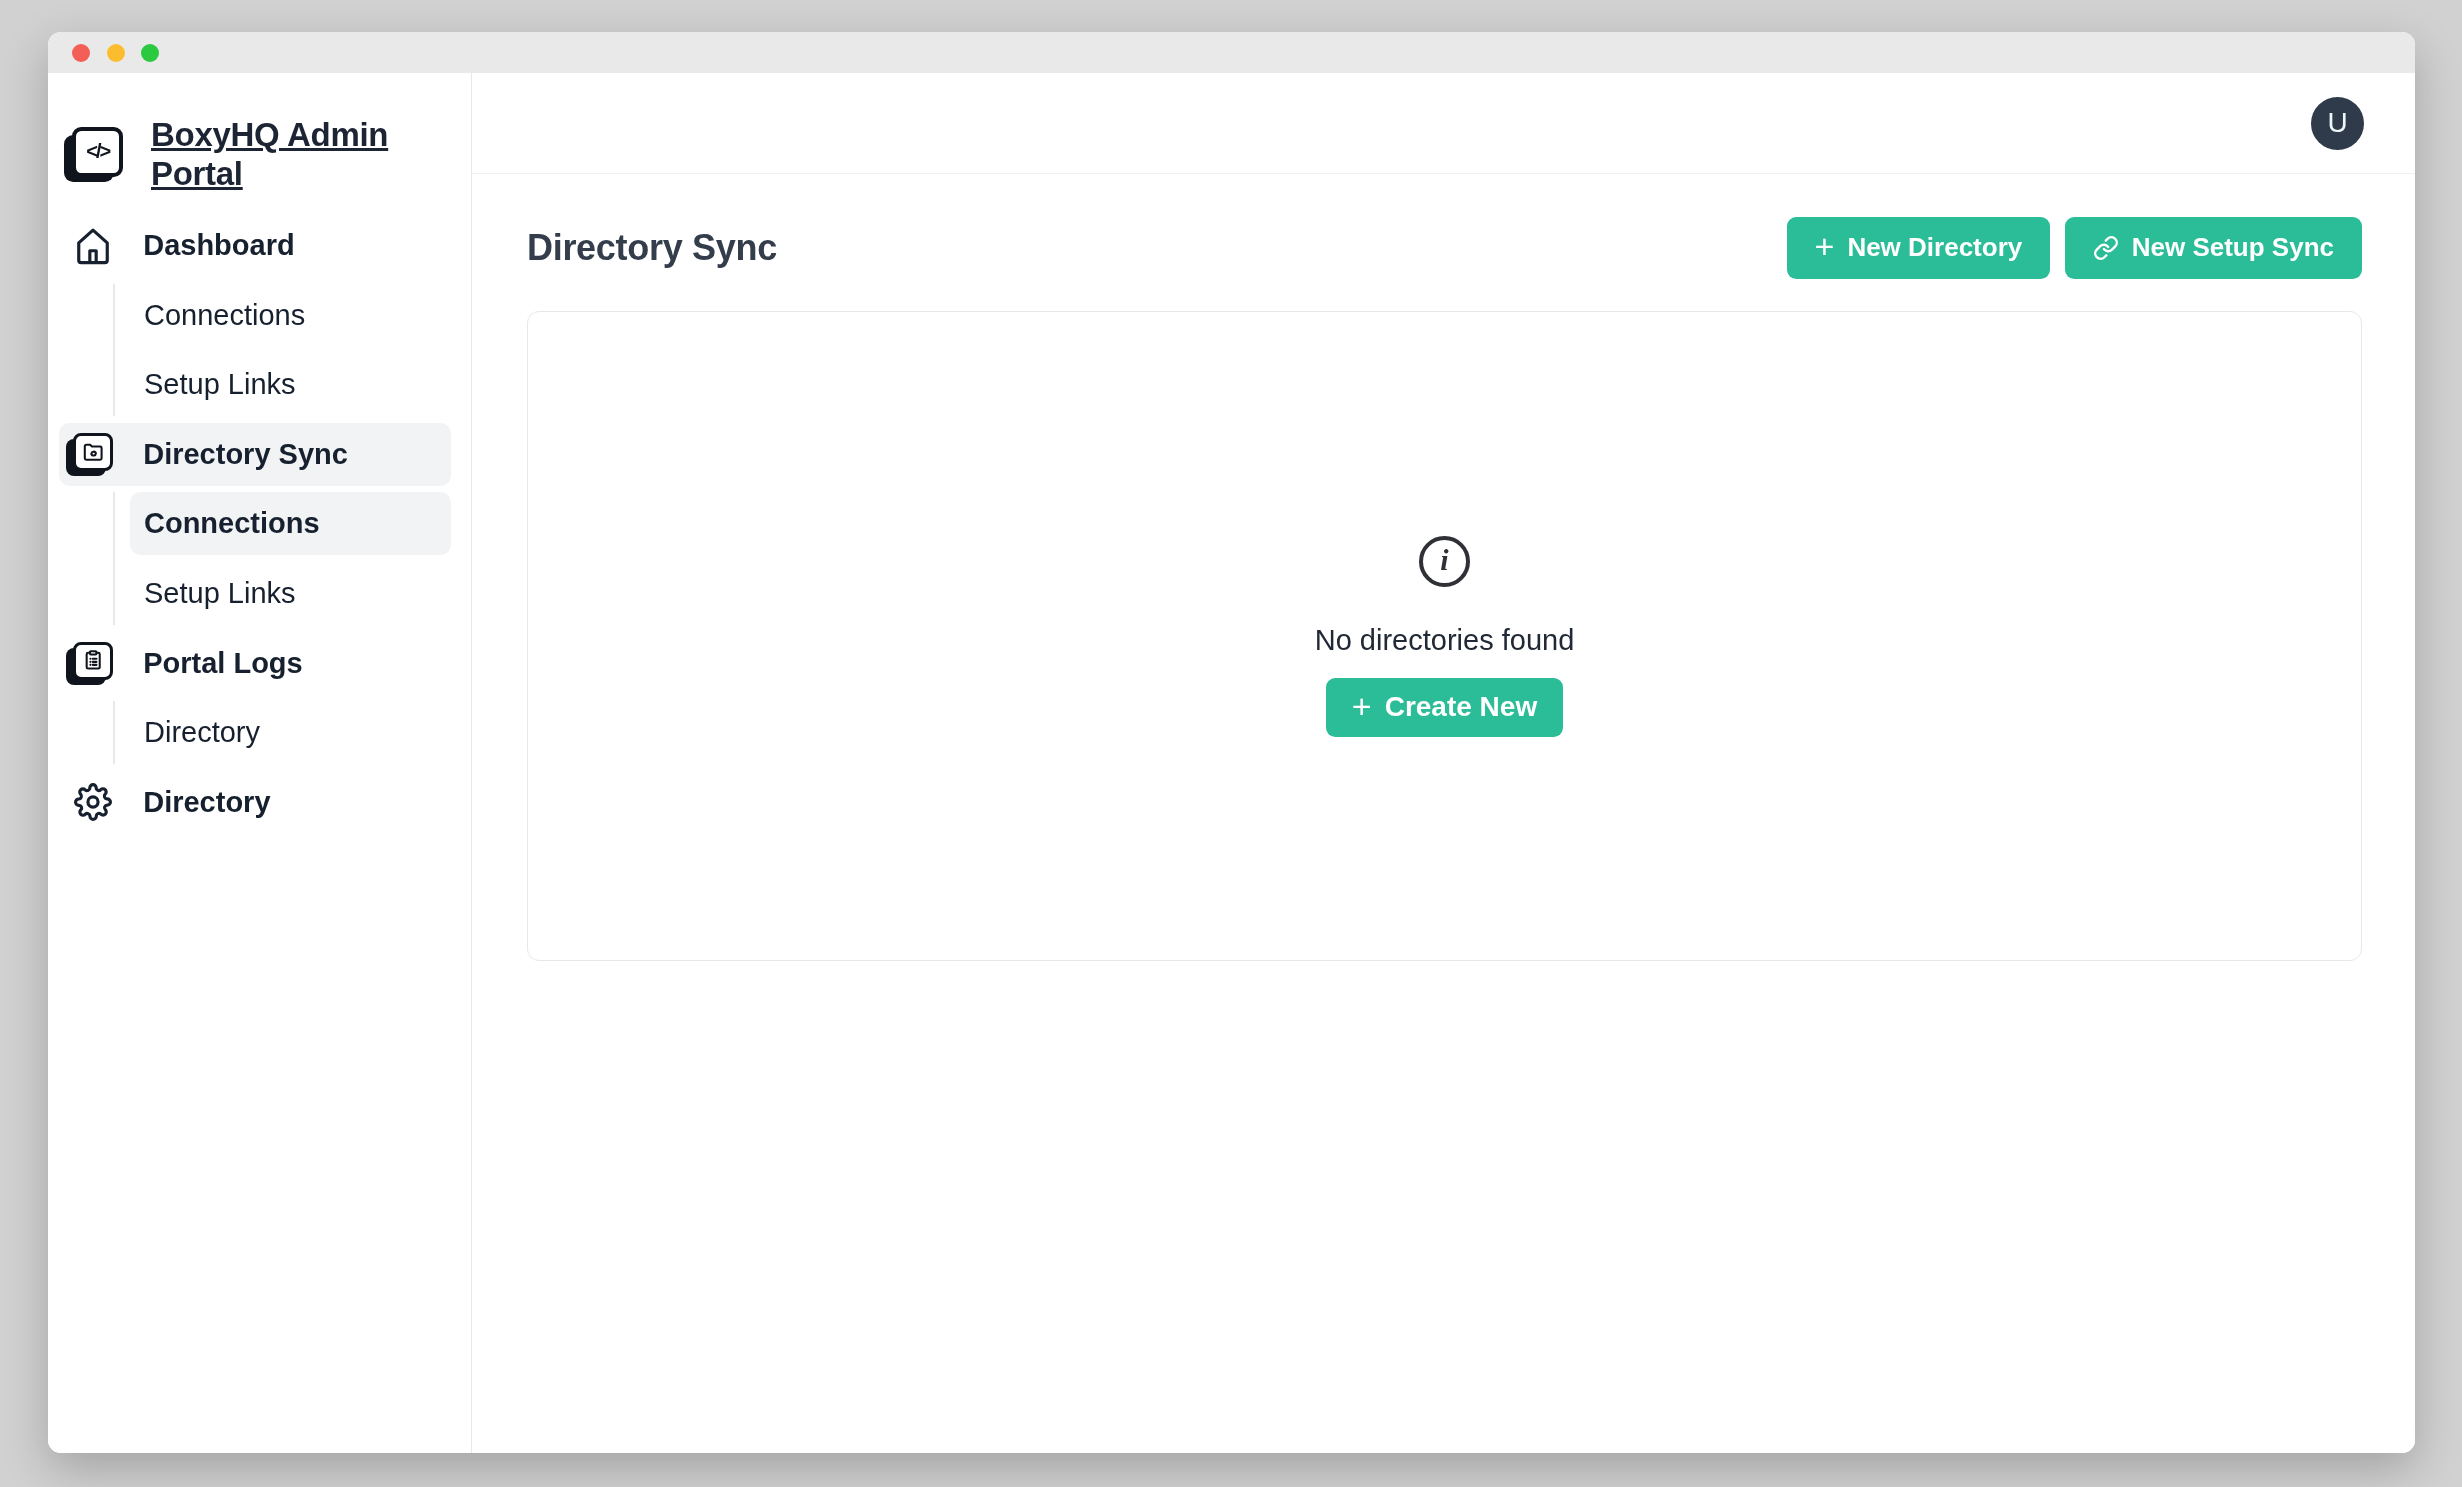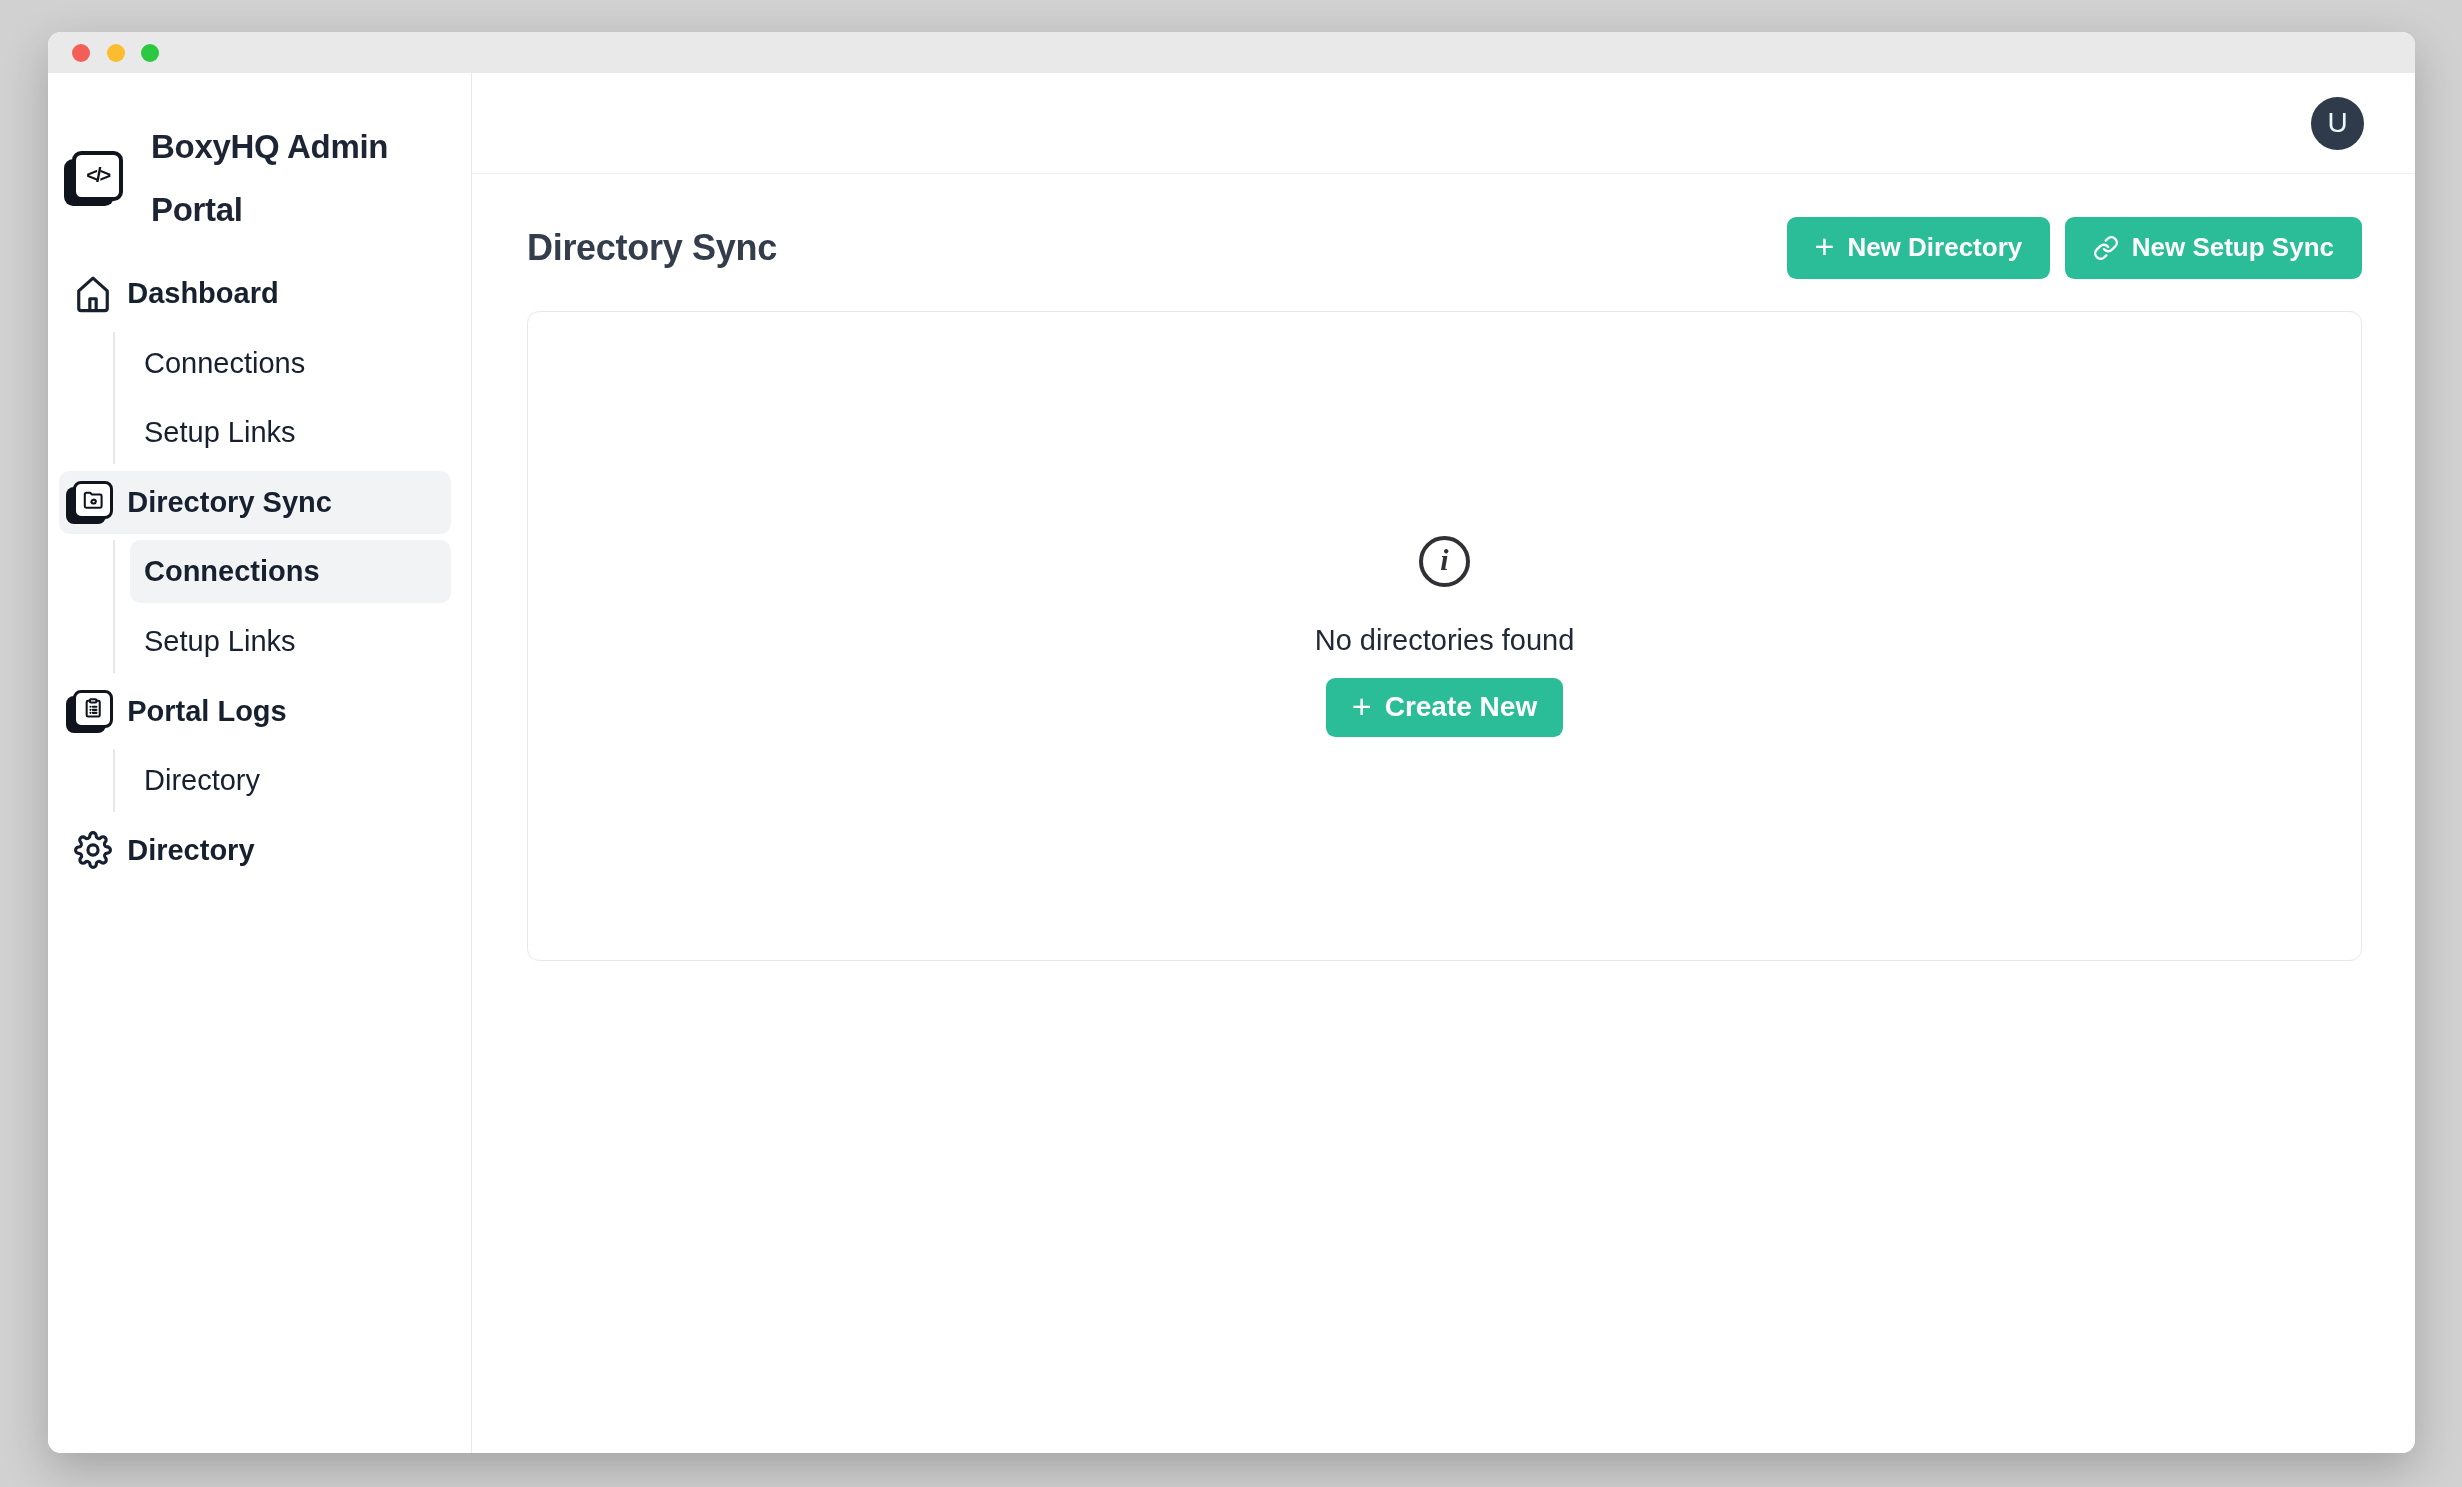--- a/index.html
+++ b/index.html
@@ -30,22 +30,22 @@
   
   .winbody { flex:1; display:flex; min-height:0; }
 
   
   .sidebar {
     flex:0 0 424px; width:424px; background:#fff;
     border-right:1.3px solid #e7e8ea; overflow:hidden;
   }
   .logo-row { display:flex; align-items:center; gap:26px; margin:42px 17px 0 23px; }
   .logo-title {
-    font-size:33px; line-height:63px; font-weight:700;
-    color:#1d2433; letter-spacing:-0.3px;
+    font-size:33px; line-height:39px; font-weight:700;
+    color:#1d2433; letter-spacing:-0.3px;text-decoration:underline;
   }
   
   .keycap { position:relative; width:41px; height:43px; flex:0 0 41px; }
   .keycap .cap3d {
     position:absolute; left:-6px; top:6.6px; width:40px; height:37px;
     background:#10141c; border-radius:8px;
   }
   .keycap .face {
     position:absolute; left:1.3px; top:0; width:40px; height:38px;
     background:#fff; border:3.3px solid #10141c; border-radius:8px;
@@ -53,21 +53,21 @@
   }
   .keycap.logo-size { width:54px; height:55px; flex:0 0 54px; }
   .keycap.logo-size .cap3d { width:50px; height:47px; left:-7.2px; top:8.6px; border-radius:9.2px; }
   .keycap.logo-size .face { width:51px; height:50px; border-width:4px; border-radius:9.2px; }
   .code-glyph { font-weight:800; font-size:20px; letter-spacing:-2px; color:#10141c; font-family:"Liberation Sans",sans-serif; }
 
   
   .nav { margin-top:21px; }
   .nav-row {
     height:63px; margin:0 20px 6.6px 11.2px; padding-left:13px;
-    display:flex; align-items:center; gap:14px; border-radius:10.5px;
+    display:flex; align-items:center; gap:30px; border-radius:10.5px;
     cursor:pointer;
   }
   .nav-row .icon-slot { width:41px; flex:0 0 41px; display:flex; align-items:center; justify-content:center; }
   .nav-row .label { font-size:29px; font-weight:600; color:#16202e; }
   .nav-row.active { background:#f2f3f5; }
   .nav-row.active .label { font-weight:700; }
   .subgroup { margin:0 0 6.6px 65px; border-left:2px solid #e7e8ea;text-align:right; }
   .sub-row {
     height:63px; margin:0 20px 6.6px 14.5px; padding-left:14.5px;
     display:flex; align-items:center; border-radius:10.5px; cursor:pointer;

